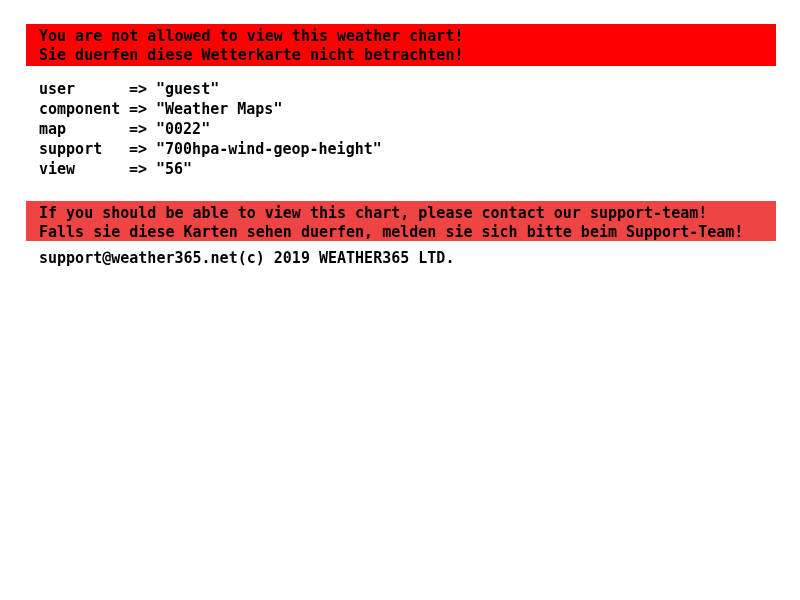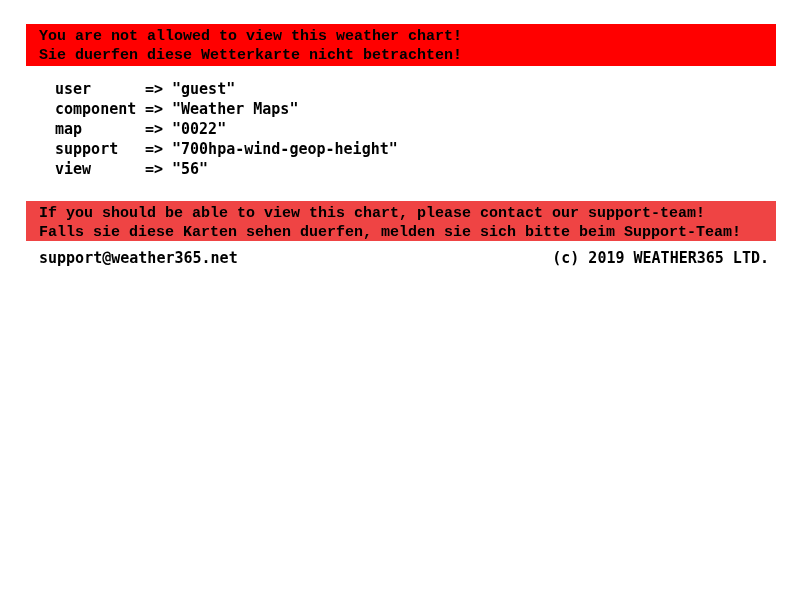--- a/index.html
+++ b/index.html
@@ -18,21 +18,20 @@
     overflow: hidden;
   }
   .banner {
     position: absolute;
     left: 26px;
     width: 750px;
     box-sizing: border-box;
     padding: 3px 0 0 13px;
     line-height: 19px;
     white-space: nowrap;
-    font-family: Liberation Mono, monospace;
   }
   .banner-error {
     top: 24px;
     height: 42px;
     background: #ff0000;
   }
   .banner-info {
     top: 201px;
     height: 40px;
     background: #ef4444;
@@ -40,33 +39,31 @@
   .details {
     position: absolute;
     left: 39px;
     top: 79px;
     line-height: 20px;
     white-space: nowrap;
   }
   .details .key {
     display: inline-block;
     width: 90px;
-    margin-left: 16px;
   }
   .details .arrow {
     display: inline-block;
     width: 27px;
   }
   .footer {
     position: absolute;
     left: 39px;
     top: 250px;
     width: 730px;
     display: flex;
-    justify-content: space-between;
     line-height: 16px;
     white-space: nowrap;
   }
 </style>
 </head>
 <body>
 
 <div class="banner banner-error">
   <div>You are not allowed to view this weather chart!</div>
   <div>Sie duerfen diese Wetterkarte nicht betrachten!</div>

